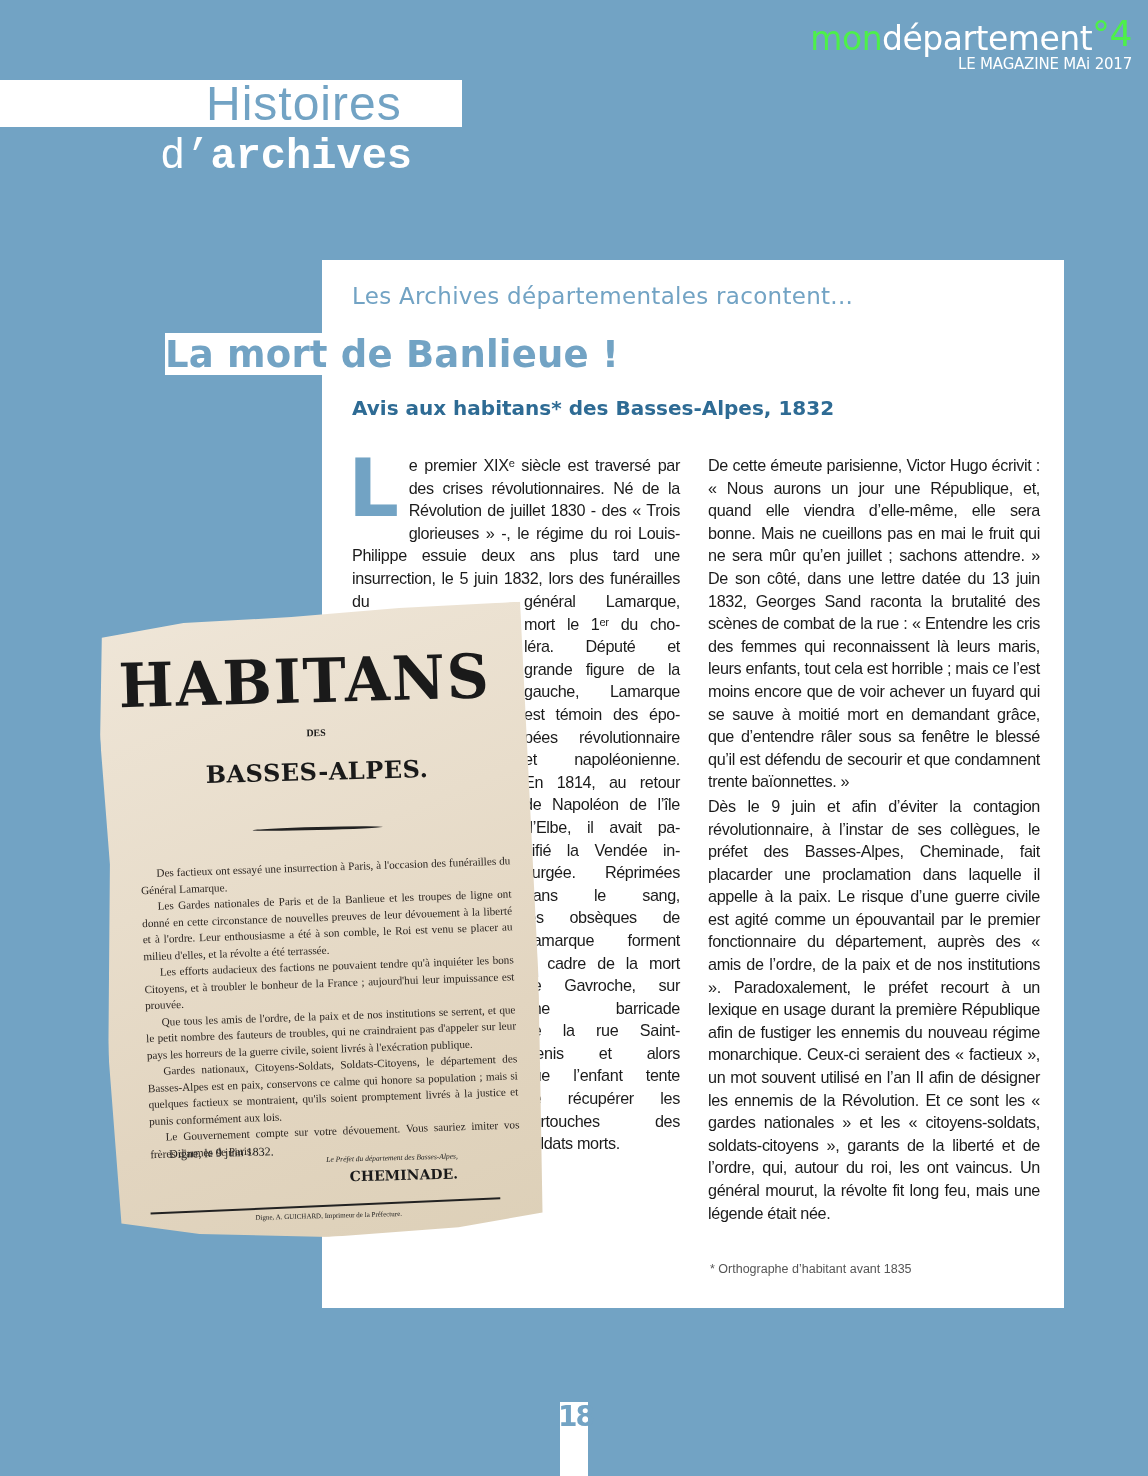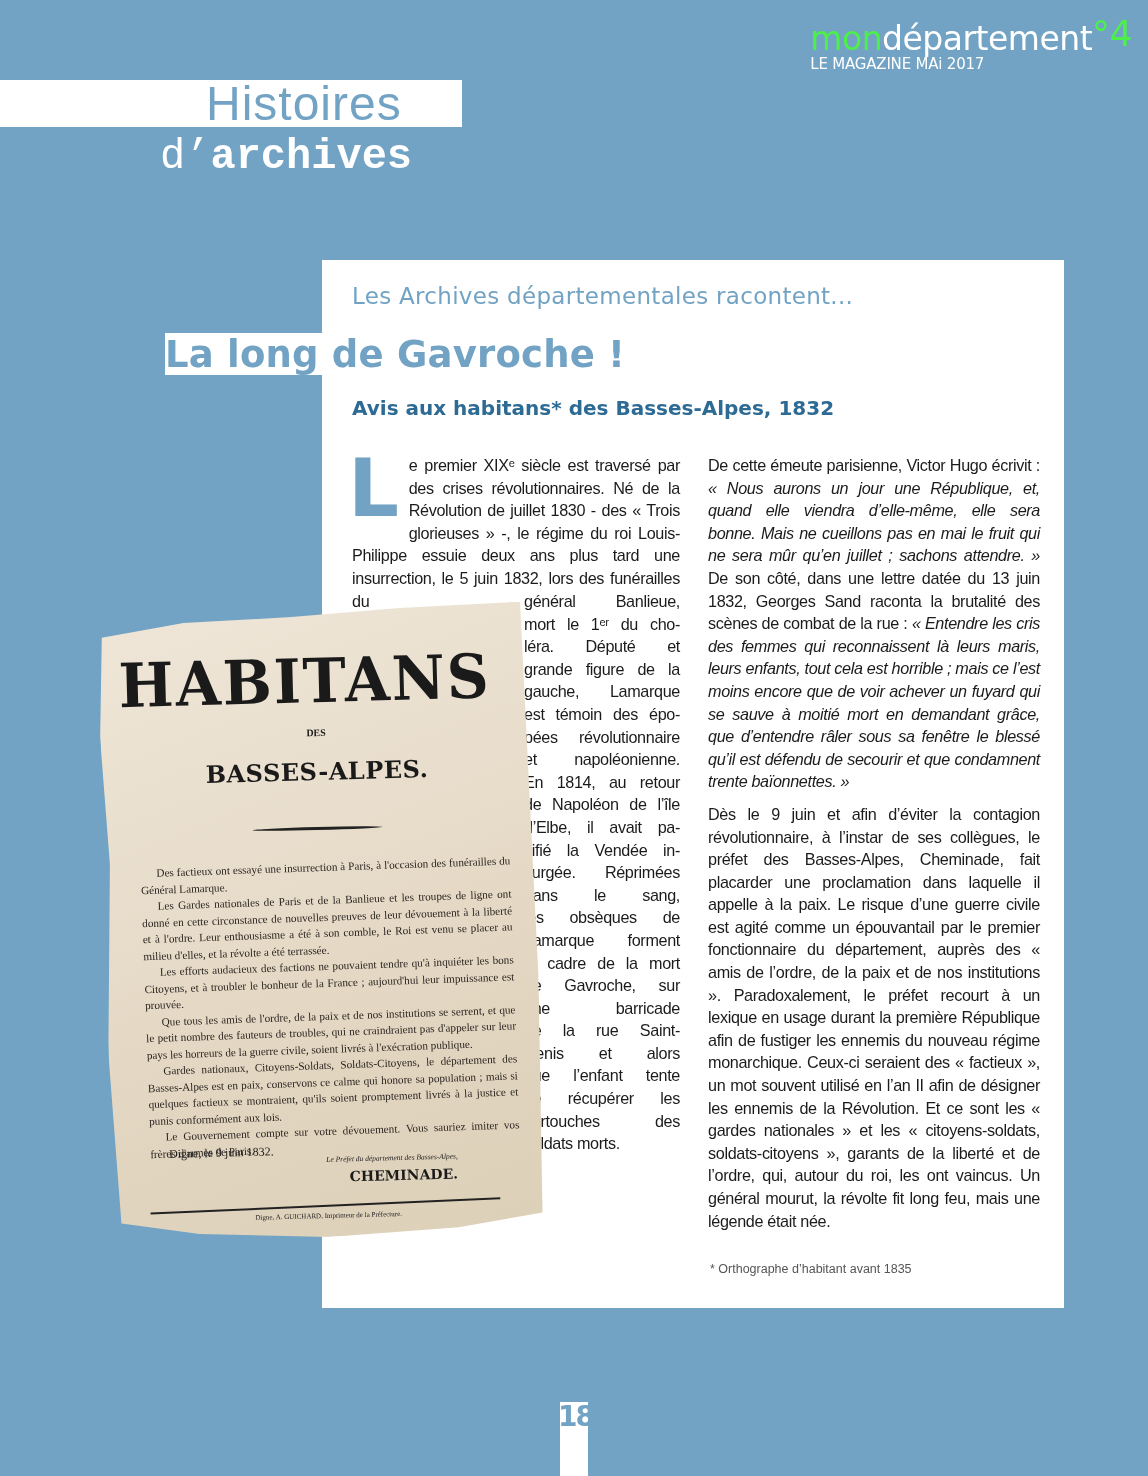--- a/index.html
+++ b/index.html
@@ -3,21 +3,21 @@
 <meta charset="utf-8">
 <style>
   * { margin: 0; padding: 0; box-sizing: border-box; }
   html, body { width: 1148px; height: 1476px; overflow: hidden; }
   body {
     background: #72a3c4;
     position: relative;
     font-family: "Liberation Sans", sans-serif;
   }
   .masthead {
-    position: absolute; right: 16px; top: 18px; 
+    position: absolute; right: 16px; top: 18px; text-align: right;
   }
   .masthead .brand {
     font-family: "DejaVu Sans", sans-serif;
     font-size: 33px; letter-spacing: -0.5px; color: #fff; line-height: 40px;
   }
   .masthead .brand .mon { color: #4df04a; }
   .masthead .brand .num { color: #4df04a; font-size: 36px; position: relative; top: -4px; }
   .masthead .sub {
     font-family: "DejaVu Sans", sans-serif; font-size: 15px; color: #fff;
     letter-spacing: -0.2px; margin-top: -4px; margin-right: 0px;
@@ -56,22 +56,22 @@
   }
   .col {
     position: absolute; font-size: 16.2px; line-height: 22.6px; color: #1b1b1b;
     text-align: justify; letter-spacing: -0.35px;
   }
   .col p { margin: 0; }
   .col1 { left: 352px; top: 454px; width: 328px; }
   .col1b { left: 524px; top: 590px; width: 156px; }
   .col1b-line { display: block; text-align: justify; text-align-last: justify; }
   .col2 { left: 708px; top: 454px; width: 332px; }
-  .col2 .quote { font-style: italic; }
-  .col2 p + p { margin-top: 10px; }
+  .col2 .quote { }
+  .col2 p + p { margin-top: 2px; }
   .dropcap {
     float: left; font-family: "DejaVu Sans", sans-serif; font-weight: bold;
     font-size: 80px; line-height: 66px; color: #72a3c4; margin: 2px 10px 0 -4px;
   }
   .footnote {
     position: absolute; left: 710px; top: 1262px; font-size: 12.5px; color: #555;
   }
   .poster {
     position: absolute; left: 105px; top: 607px; width: 432px; height: 630px;
     background: linear-gradient(160deg, #efe6d8 0%, #e8ddcb 40%, #e2d5c0 70%, #ddd0b8 100%);
@@ -123,30 +123,30 @@
 <div class="hist-band"></div>
 <div class="hist-word">Histoires</div>
 <div class="archives">
   <span>d’</span><b>archives</b>
 </div>
 
 <div class="card"></div>
 
 <div class="kicker">Les Archives départementales racontent...</div>
 <div class="title-bar"></div>
-<h1 class="title">La long de Gavroche !</h1>
+<h1 class="title">La mort de Banlieue !</h1>
 <h2 class="subtitle">Avis aux habitans* des Basses-Alpes, 1832</h2>
 
 <div class="col col1">
   <span class="dropcap">L</span>
   <p>e premier XIXᵉ siècle est traversé par des crises révolutionnaires. Né de la Révolution de juillet 1830 - des « Trois glorieuses » -, le régime du roi Louis-Philippe essuie deux ans plus tard une insurrection, le 5 juin 1832, lors des funérailles du</p>
 </div>
 
 <div class="col col1b" id="col1b">
-    <span class="col1b-line">général Banlieue,</span>
+    <span class="col1b-line">général Lamarque,</span>
     <span class="col1b-line">mort le 1ᵉʳ du cho-</span>
     <span class="col1b-line">léra. Député et</span>
     <span class="col1b-line">grande figure de la</span>
     <span class="col1b-line">gauche, Lamarque</span>
     <span class="col1b-line">est témoin des épo-</span>
     <span class="col1b-line">pées révolutionnaire</span>
     <span class="col1b-line">et napoléonienne.</span>
     <span class="col1b-line">En 1814, au retour</span>
     <span class="col1b-line">de Napoléon de l’île</span>
     <span class="col1b-line">d’Elbe, il avait pa-</span>

